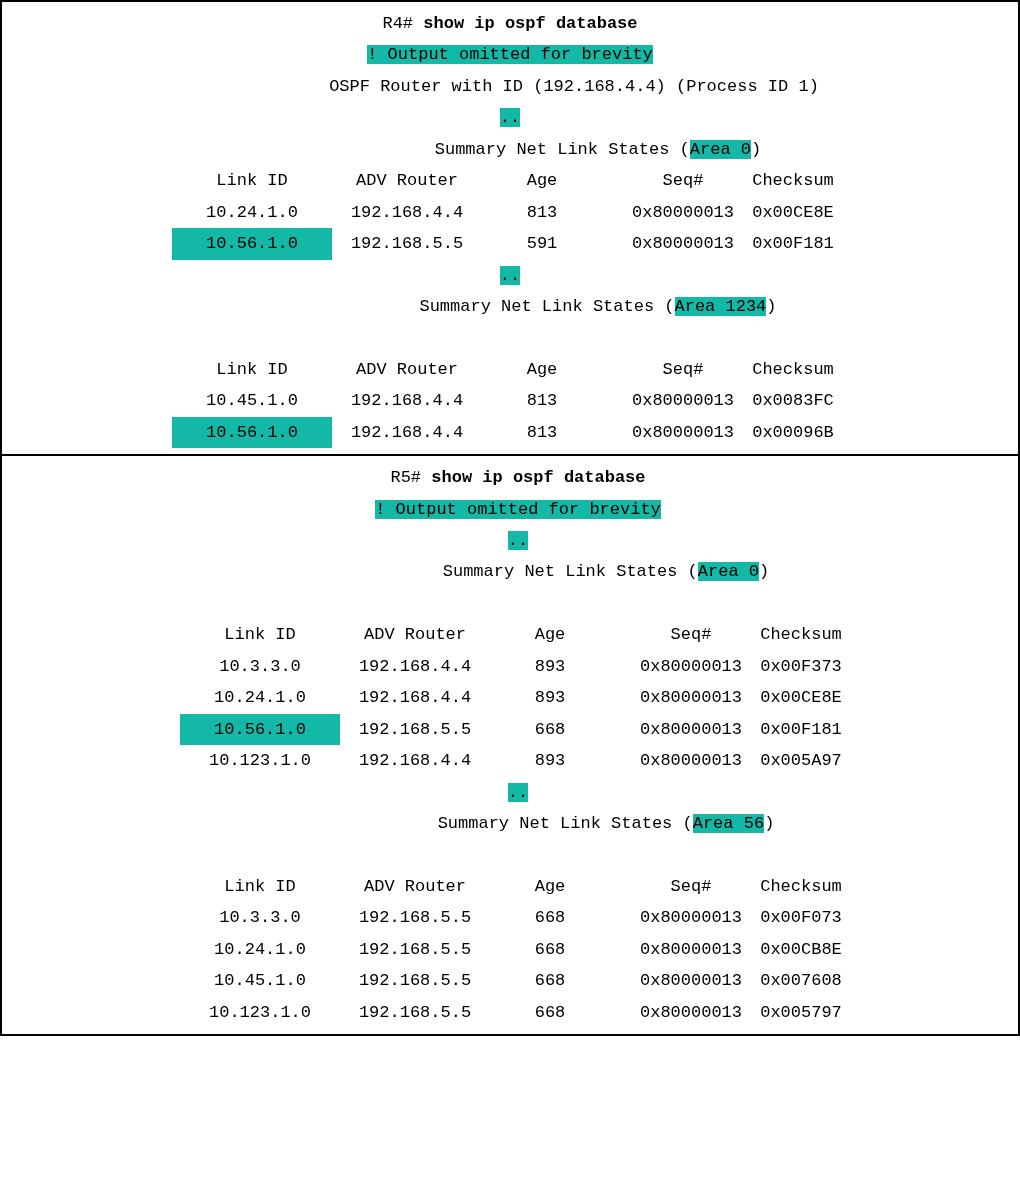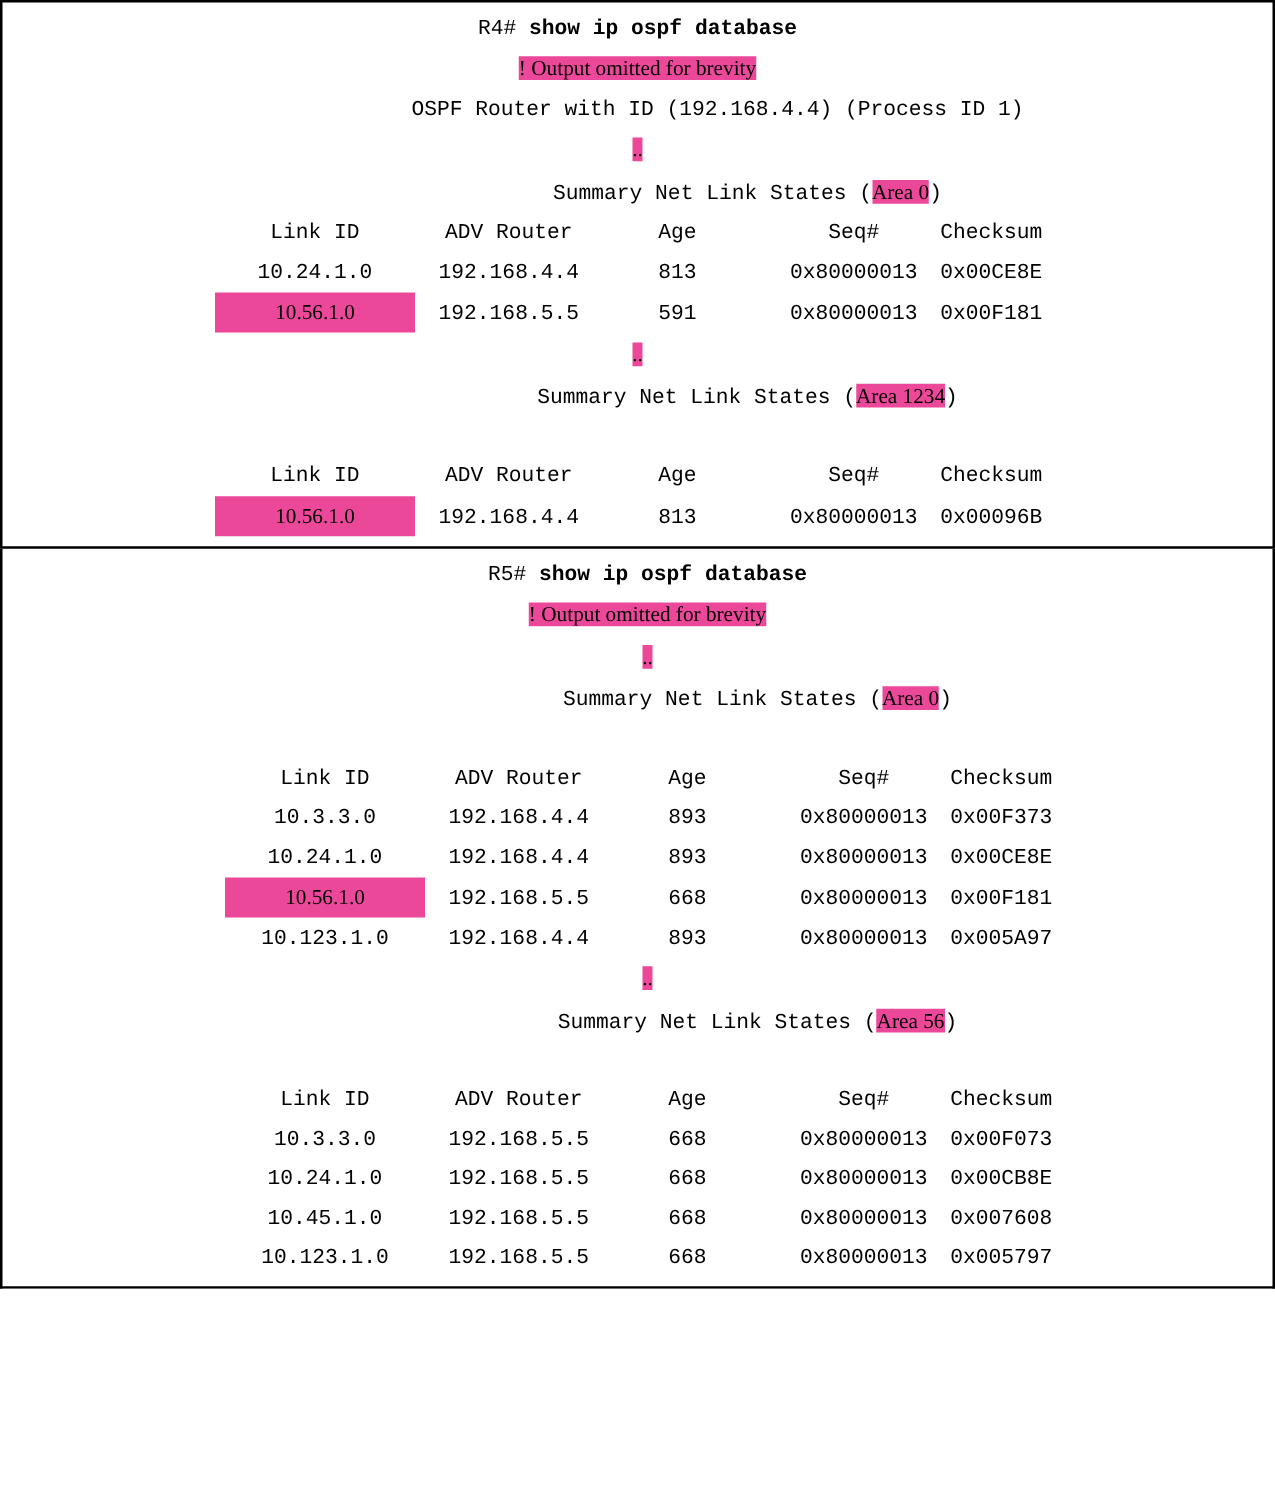--- a/index.html
+++ b/index.html
@@ -10,21 +10,21 @@
       background: #fff;
       color: #000;
       width: 1020px;
     }
     .panel {
       border: 2px solid #000;
       padding: 6px 12px 6px 12px;
       text-align: center;
     }
     .panel + .panel { border-top: none; padding-left: 28px; }
-    .hl { background-color: #ec4899; font-family: Liberation Serif, serif; }
+    .hl { background-color: #14b8a6; }
     .bold { font-weight: bold; }
     .row span { display: inline-block; }
     .c-link { width: 160px; }
     .c-adv  { width: 150px; }
     .c-age  { width: 120px; }
     .c-seq  { width: 110px; margin-left: 26px; }
     .c-chk  { width: 110px; }
     .header-line1 { padding-left: 128px; }
     .section-head { padding-left: 176px; }
   </style>
@@ -38,20 +38,21 @@
       <div class="header-line1">OSPF Router with ID (192.168.4.4) (Process ID 1)</div>
       <div><span class="hl">..</span></div>
       <div class="section-head"><span>Summary Net Link States (</span><span class="hl">Area 0</span><span>)</span></div>
       <div class="row"><span class="c-link">Link ID</span><span class="c-adv">ADV Router</span><span class="c-age">Age</span><span class="c-seq">Seq#</span><span class="c-chk">Checksum</span></div>
       <div class="row"><span class="c-link">10.24.1.0</span><span class="c-adv">192.168.4.4</span><span class="c-age">813</span><span class="c-seq">0x80000013</span><span class="c-chk">0x00CE8E</span></div>
       <div class="row"><span class="c-link hl">10.56.1.0</span><span class="c-adv">192.168.5.5</span><span class="c-age">591</span><span class="c-seq">0x80000013</span><span class="c-chk">0x00F181</span></div>
       <div><span class="hl">..</span></div>
       <div class="section-head"><span>Summary Net Link States (</span><span class="hl">Area 1234</span><span>)</span></div>
       <div>&nbsp;</div>
       <div class="row"><span class="c-link">Link ID</span><span class="c-adv">ADV Router</span><span class="c-age">Age</span><span class="c-seq">Seq#</span><span class="c-chk">Checksum</span></div>
+      <div class="row"><span class="c-link">10.45.1.0</span><span class="c-adv">192.168.4.4</span><span class="c-age">813</span><span class="c-seq">0x80000013</span><span class="c-chk">0x0083FC</span></div>
       <div class="row"><span class="c-link hl">10.56.1.0</span><span class="c-adv">192.168.4.4</span><span class="c-age">813</span><span class="c-seq">0x80000013</span><span class="c-chk">0x00096B</span></div>
     </div>
     <div class="panel">
       <div><span>R5# </span><span class="bold">show ip ospf database</span></div>
       <div><span class="hl">! Output omitted for brevity</span></div>
       <div><span class="hl">..</span></div>
       <div class="section-head"><span>Summary Net Link States (</span><span class="hl">Area 0</span><span>)</span></div>
       <div>&nbsp;</div>
       <div class="row"><span class="c-link">Link ID</span><span class="c-adv">ADV Router</span><span class="c-age">Age</span><span class="c-seq">Seq#</span><span class="c-chk">Checksum</span></div>
       <div class="row"><span class="c-link">10.3.3.0</span><span class="c-adv">192.168.4.4</span><span class="c-age">893</span><span class="c-seq">0x80000013</span><span class="c-chk">0x00F373</span></div>

